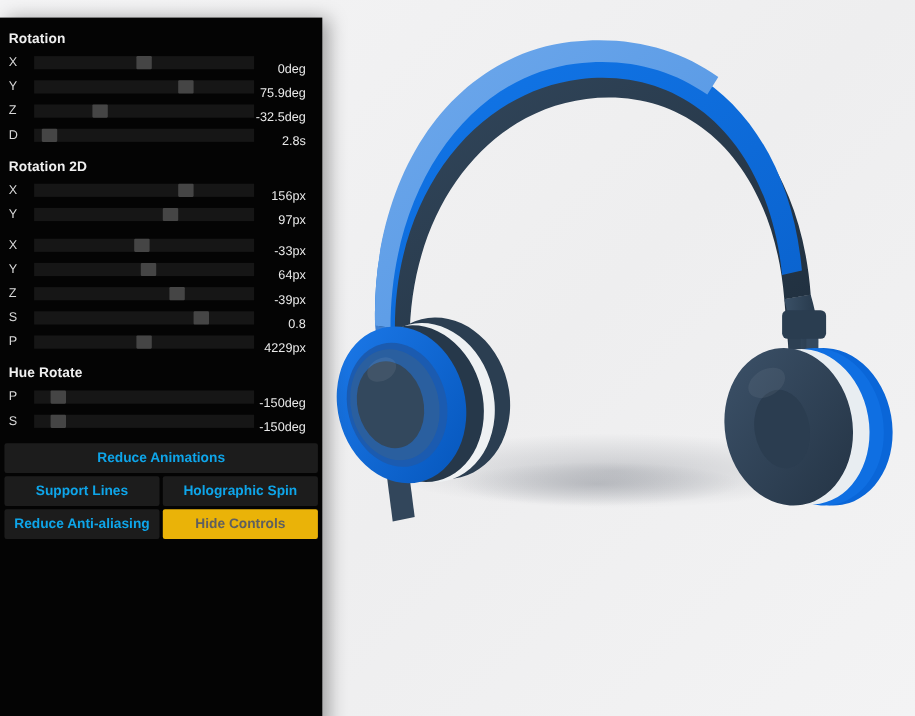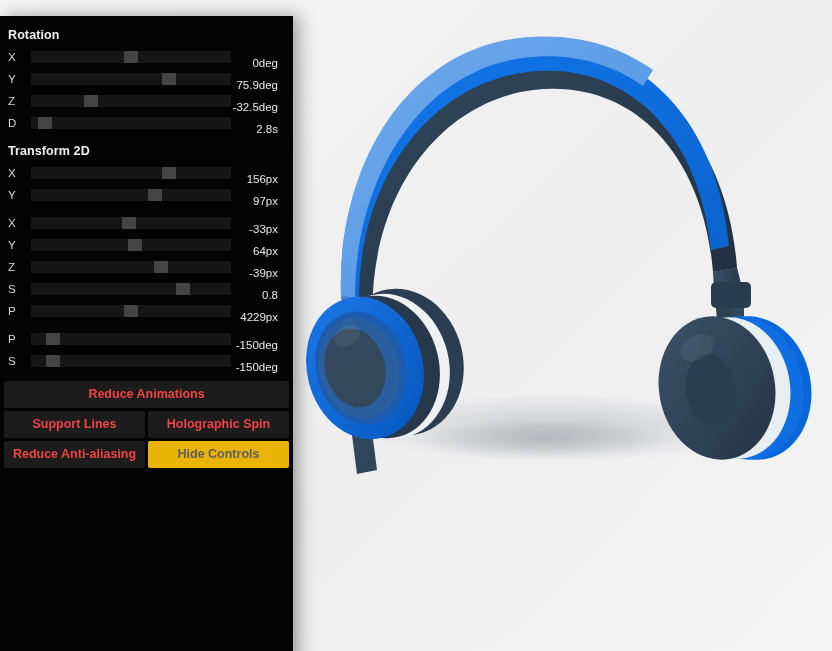--- a/index.html
+++ b/index.html
@@ -98,21 +98,21 @@
     gap: 3px;
     margin-bottom: 3px;
   }
   .btn {
     flex: 1 1 0;
     height: 27px;
     line-height: 27px;
     text-align: center;
     font-size: 12.5px;
     font-weight: bold;
-    color: #ef4444;
+    color: #0ea5e9;
     background: #1c1c1c;
     border: none;
     border-radius: 2px;
     font-family: "Liberation Sans", sans-serif;
     cursor: pointer;
     padding: 0;
   }
   .btn.dim {
     color: #5f5f5f;
     background: #eab308;
@@ -263,21 +263,21 @@
       <div class="row">
         <div class="row-label">D</div>
         <div class="slider">
           <div class="thumb" style="left:7%"></div>
         </div>
         <div class="row-value">2.8s</div>
       </div>
     </div>
 
     <div class="group" id="group-position">
-      <div class="group-title">Transform 2D</div>
+      <div class="group-title">Rotation 2D</div>
 
       <div class="row">
         <div class="row-label">X</div>
         <div class="slider">
           <div class="thumb" style="left:69%"></div>
         </div>
         <div class="row-value">156px</div>
       </div>
 
       <div class="row">
@@ -326,20 +326,21 @@
       <div class="row">
         <div class="row-label">P</div>
         <div class="slider">
           <div class="thumb" style="left:50%"></div>
         </div>
         <div class="row-value">4229px</div>
       </div>
     </div>
 
     <div class="group" id="group-hue">
+      <div class="group-title">Hue Rotate</div>
 
       <div class="row">
         <div class="row-label">P</div>
         <div class="slider">
           <div class="thumb" style="left:11%"></div>
         </div>
         <div class="row-value">-150deg</div>
       </div>
 
       <div class="row">

